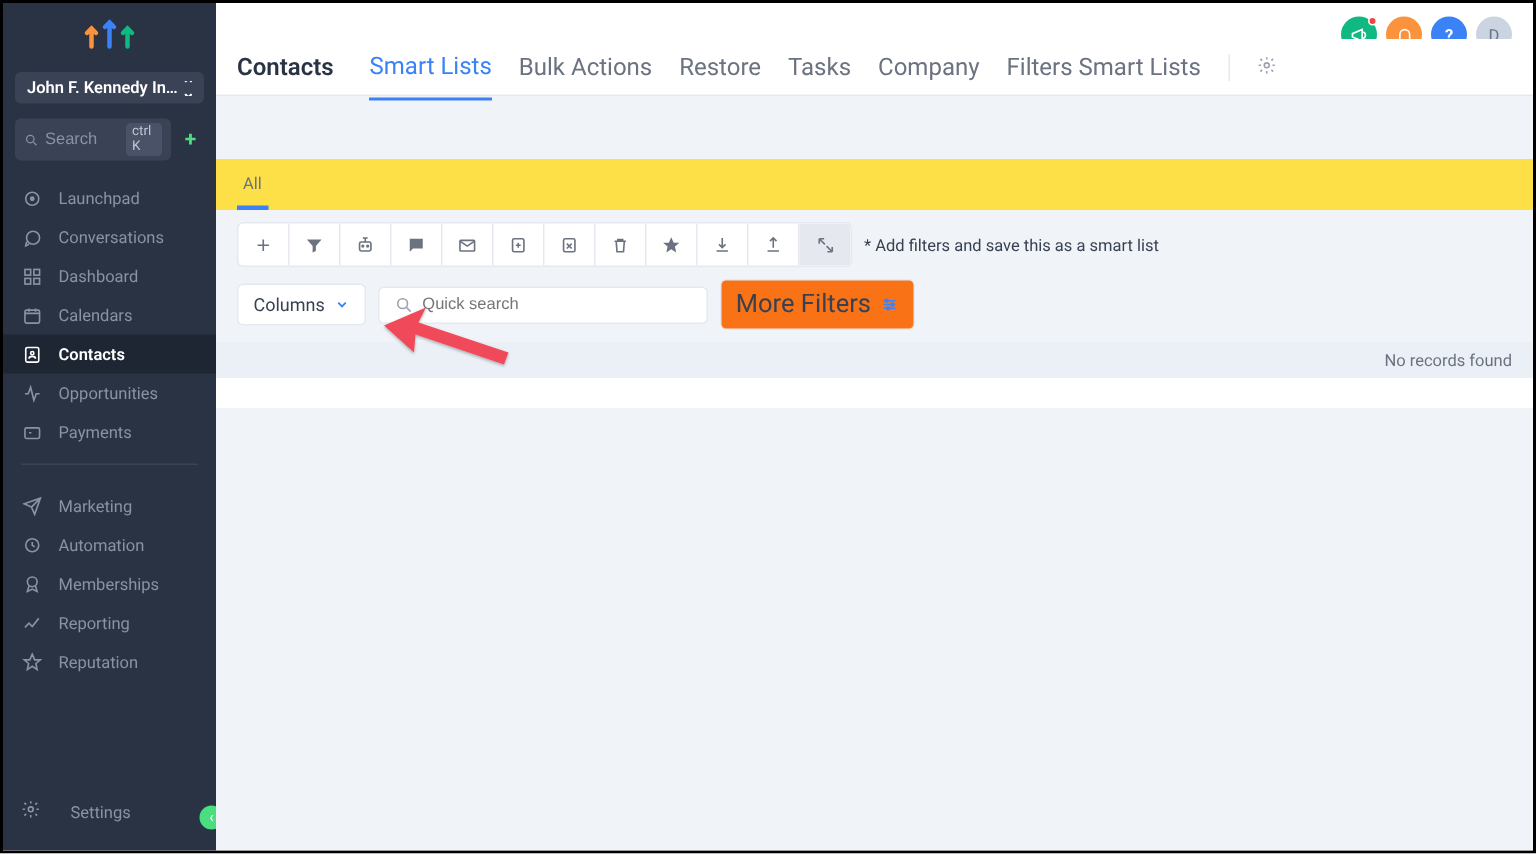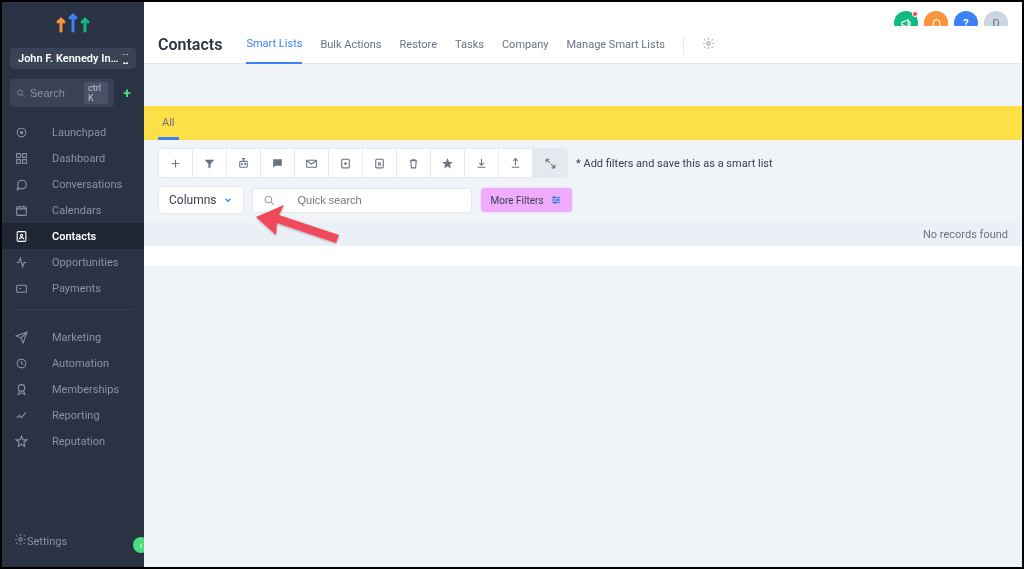--- a/index.html
+++ b/index.html
@@ -11,54 +11,54 @@
 .org-selector { margin: 4px 8px; background: #3a4256; border-radius: 4px; padding: 4px 8px; display: flex; align-items: center; justify-content: space-between; cursor: pointer; }
 .org-selector span { color: #fff; font-size: 11px; font-weight: 600; overflow: hidden; text-overflow: ellipsis; white-space: nowrap; }
 .org-arrows { color: #8a92a6; font-size: 10px; display: flex; flex-direction: column; line-height: 5px; }
 .search-row { display: flex; align-items: center; margin: 6px 8px; gap: 4px; }
 .search-box { flex: 1; background: #3a4256; border-radius: 4px; padding: 3px 6px; display: flex; align-items: center; gap: 4px; }
 .search-box input { background: transparent; border: none; color: #8a92a6; font-size: 11px; width: 50px; outline: none; }
 .search-box input::placeholder { color: #8a92a6; }
 .kbd { background: #4a5268; color: #c0c6d4; font-size: 9px; padding: 1px 4px; border-radius: 3px; }
 .plus-btn { width: 18px; height: 18px; background: #2a3344; border-radius: 4px; display: flex; align-items: center; justify-content: center; color: #4ade80; font-size: 14px; cursor: pointer; font-weight: bold; }
 .nav { margin-top: 6px; }
-.nav-item { display: flex; align-items: center; gap: 24px; padding: 6px 12px; color: #8a92a6; font-size: 11px; cursor: pointer; }
+.nav-item { display: flex; align-items: center; gap: 11px; padding: 6px 12px; color: #8a92a6; font-size: 11px; cursor: pointer; }
 .nav-item.active { background: #1e2533; color: #fff; font-weight: 600; }
 .nav-item .icon { width: 14px; height: 14px; display: flex; align-items: center; justify-content: center; flex-shrink: 0; }
 .nav-divider { height: 1px; background: #3a4256; margin: 8px 12px; }
-.settings { position: absolute; bottom: 12px; left: 0; right: 0; display: flex; align-items: center; gap: 0; padding: 6px 12px; color: #8a92a6; font-size: 11px; cursor: pointer; }
+.settings { position: absolute; bottom: 12px; left: 0; right: 0; display: flex; align-items: center; gap: 20px; padding: 6px 12px; color: #8a92a6; font-size: 11px; cursor: pointer; }
 .settings-badge { position: absolute; right: -5px; bottom: 14px; width: 16px; height: 16px; background: #4ade80; border-radius: 50%; display: flex; align-items: center; justify-content: center; color: #fff; font-size: 10px; }
 .main { flex: 1; display: flex; flex-direction: column; background: #f0f4f8; position: relative; }
 .topbar { height: 42px; background: #fff; display: flex; align-items: center; justify-content: flex-end; padding: 0 14px; gap: 6px; position: relative; }
 .top-icon { width: 24px; height: 24px; border-radius: 50%; display: flex; align-items: center; justify-content: center; color: #fff; font-size: 11px; cursor: pointer; position: relative; }
 .top-icon.announce { background: #10b981; }
 .top-icon.bell { background: #fb923c; }
 .top-icon.help { background: #3b82f6; font-weight: bold; }
 .top-icon.avatar { background: #cbd5e1; color: #64748b; }
 .red-dot { position: absolute; top: 0px; right: 0px; width: 6px; height: 6px; background: #ef4444; border-radius: 50%; border: 1px solid #fff; }
 .subnav { background: #fff; padding: 0 14px; display: flex; align-items: center; gap: 18px; border-bottom: 1px solid #e5e9ef; height: 38px; position: absolute; top: 24px; left: 0; right: 0; z-index: 1; }
 .page-title { font-size: 16px; font-weight: 600; color: #2a3344; margin-right: 6px; }
-.subnav-item { font-size: 11px; color: #6b7280; cursor: pointer; padding: 12px 0; }
+.subnav-item { font-size: 16px; color: #6b7280; cursor: pointer; padding: 12px 0; }
 .subnav-item.active { color: #3b82f6; border-bottom: 2px solid #3b82f6; }
 .subnav-divider { width: 1px; height: 18px; background: #e5e9ef; }
 .gear { color: #9ca3af; cursor: pointer; }
 .content { margin-top: 62px; padding: 0; flex: 1; }
 .tab-bar { padding: 0 14px; background: #fde047; }
 .tab { display: inline-block; padding: 10px 4px 8px; font-size: 11px; color: #6b7280; border-bottom: 3px solid #3b82f6; cursor: pointer; }
 .toolbar { margin: 8px 14px 0; display: flex; gap: 8px; align-items: center; flex-wrap: wrap; }
 .btn-group { display: flex; border: 1px solid #e5e9ef; border-radius: 4px; overflow: hidden; background: #fff; }
 .btn-group .tb-btn { width: 34px; height: 28px; display: flex; align-items: center; justify-content: center; color: #6b7280; cursor: pointer; border-right: 1px solid #e5e9ef; }
 .btn-group .tb-btn:last-child { border-right: none; }
 .btn-group .tb-btn.dark { background: #e5e9ef; }
 .hint { font-size: 11px; color: #374151; text-align: right; }
 .filter-row { margin: 8px 14px; display: flex; gap: 8px; align-items: center; }
 .columns-btn { background: #fff; border: 1px solid #e5e9ef; border-radius: 4px; padding: 6px 10px; display: flex; align-items: center; gap: 6px; font-size: 12px; color: #374151; cursor: pointer; }
-.quick-search { background: #fff; border: 1px solid #e5e9ef; border-radius: 4px; padding: 5px 10px; display: flex; align-items: flex-start; gap: 22px; width: 220px; }
+.quick-search { background: #fff; border: 1px solid #e5e9ef; border-radius: 4px; padding: 5px 10px; display: flex; align-items: flex-start; gap: 6px; width: 220px; }
 .quick-search input { border: none; outline: none; font-size: 11px; flex: 1; }
-.more-filters { background: #f0abfc; border: 1px solid #e5e9ef; border-radius: 4px; padding: 6px 10px; display: flex; align-items: center; gap: 6px; font-size: 10px; color: #374151; cursor: pointer; }
+.more-filters { background: #f97316; border: 1px solid #e5e9ef; border-radius: 4px; padding: 6px 10px; display: flex; align-items: center; gap: 6px; font-size: 17px; color: #374151; cursor: pointer; }
 .table-area { }
 .table-header { background: #eaf0f6; height: 24px; display: flex; align-items: center; justify-content: flex-end; padding: 0 14px; font-size: 11px; color: #6b7280; }
 .table-body { background: #fff; height: 20px; }
 .arrow-annotation { position: absolute; top: 195px; left: 110px; pointer-events: none; z-index: 10; }
 svg.ic { width: 13px; height: 13px; }
 </style>
 </head>
 <body>
 
 <div class="app">
@@ -92,35 +92,35 @@
             <svg class="ic" viewBox="0 0 24 24" fill="none" stroke="currentColor" stroke-width="2">
               <circle cx="12" cy="12" r="8"></circle>
               <circle cx="12" cy="12" r="2" fill="currentColor"></circle>
             </svg>
           </span>
         <span>Launchpad</span>
       </div>
       <div class="nav-item">
         <span class="icon">
             <svg class="ic" viewBox="0 0 24 24" fill="none" stroke="currentColor" stroke-width="2">
+              <path d="M21 12a8 8 0 11-16 0 8 8 0 0116 0z M8 20l-4 2 1-5"></path>
+            </svg>
+          </span>
+        <span>Conversations</span>
+      </div>
+      <div class="nav-item">
+        <span class="icon">
+            <svg class="ic" viewBox="0 0 24 24" fill="none" stroke="currentColor" stroke-width="2">
               <rect x="3" y="3" width="7" height="7"></rect>
               <rect x="14" y="3" width="7" height="7"></rect>
               <rect x="3" y="14" width="7" height="7"></rect>
               <rect x="14" y="14" width="7" height="7"></rect>
             </svg>
           </span>
         <span>Dashboard</span>
-      </div>
-      <div class="nav-item">
-        <span class="icon">
-            <svg class="ic" viewBox="0 0 24 24" fill="none" stroke="currentColor" stroke-width="2">
-              <path d="M21 12a8 8 0 11-16 0 8 8 0 0116 0z M8 20l-4 2 1-5"></path>
-            </svg>
-          </span>
-        <span>Conversations</span>
       </div>
       <div class="nav-item">
         <span class="icon">
             <svg class="ic" viewBox="0 0 24 24" fill="none" stroke="currentColor" stroke-width="2">
               <rect x="3" y="5" width="18" height="16" rx="2"></rect>
               <path d="M3 9h18M8 3v4M16 3v4"></path>
             </svg>
           </span>
         <span>Calendars</span>
       </div>
@@ -231,21 +231,21 @@
       </div>
     </div>
 
     <div class="subnav">
       <span class="page-title">Contacts</span>
       <span class="subnav-item active">Smart Lists</span>
       <span class="subnav-item">Bulk Actions</span>
       <span class="subnav-item">Restore</span>
       <span class="subnav-item">Tasks</span>
       <span class="subnav-item">Company</span>
-      <span class="subnav-item">Manage Smart Lists</span>
+      <span class="subnav-item">Filters Smart Lists</span>
       <span class="subnav-divider"></span>
       <span class="gear"><svg class="ic" viewBox="0 0 24 24" fill="none" stroke="currentColor" stroke-width="2">
             <circle cx="12" cy="12" r="3"></circle>
             <path d="M12 2v3M12 19v3M4.2 4.2l2.1 2.1M17.7 17.7l2.1 2.1M2 12h3M19 12h3M4.2 19.8l2.1-2.1M17.7 6.3l2.1-2.1"></path>
           </svg></span>
     </div>
 
     <div class="content">
       <div class="tab-bar">
         <span class="tab">All</span>

